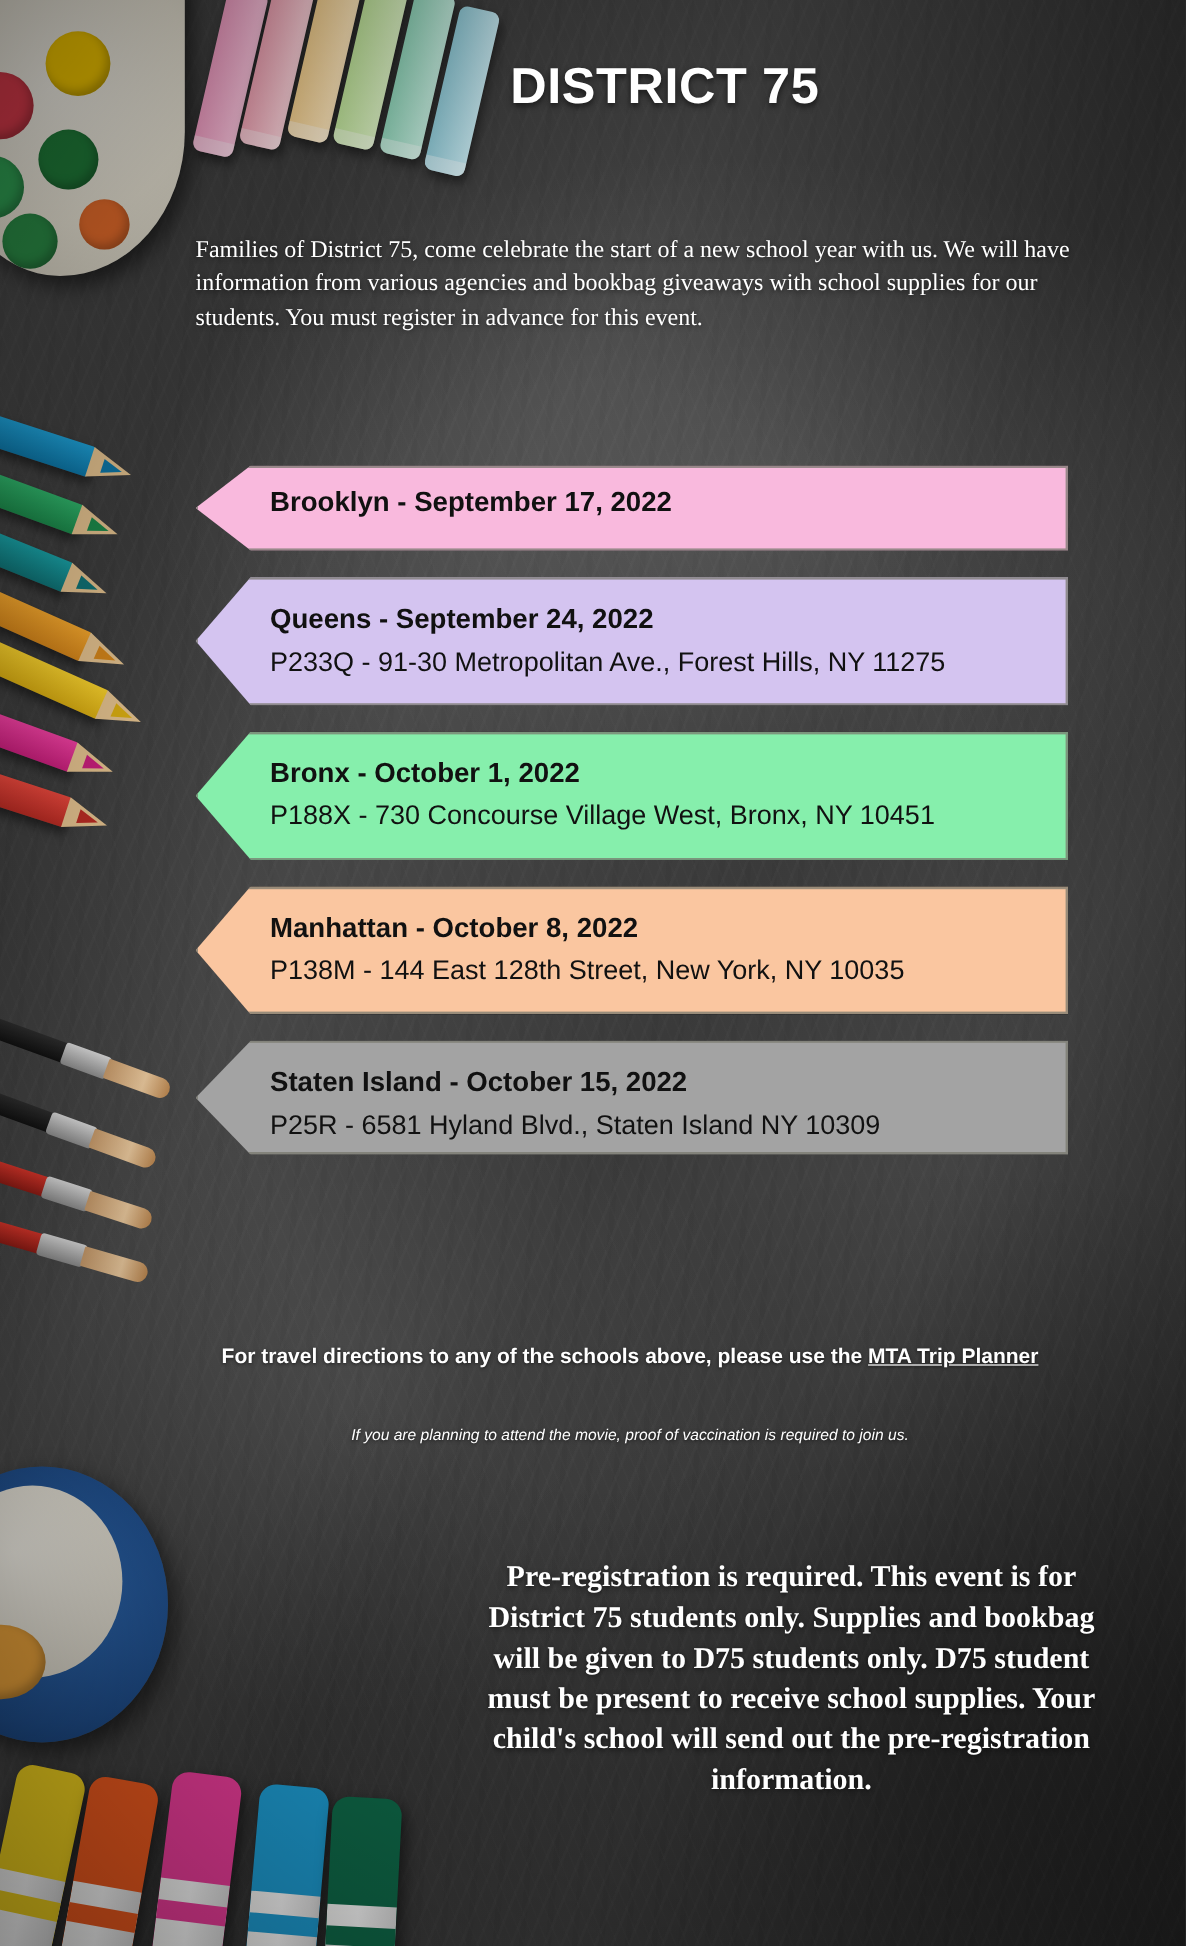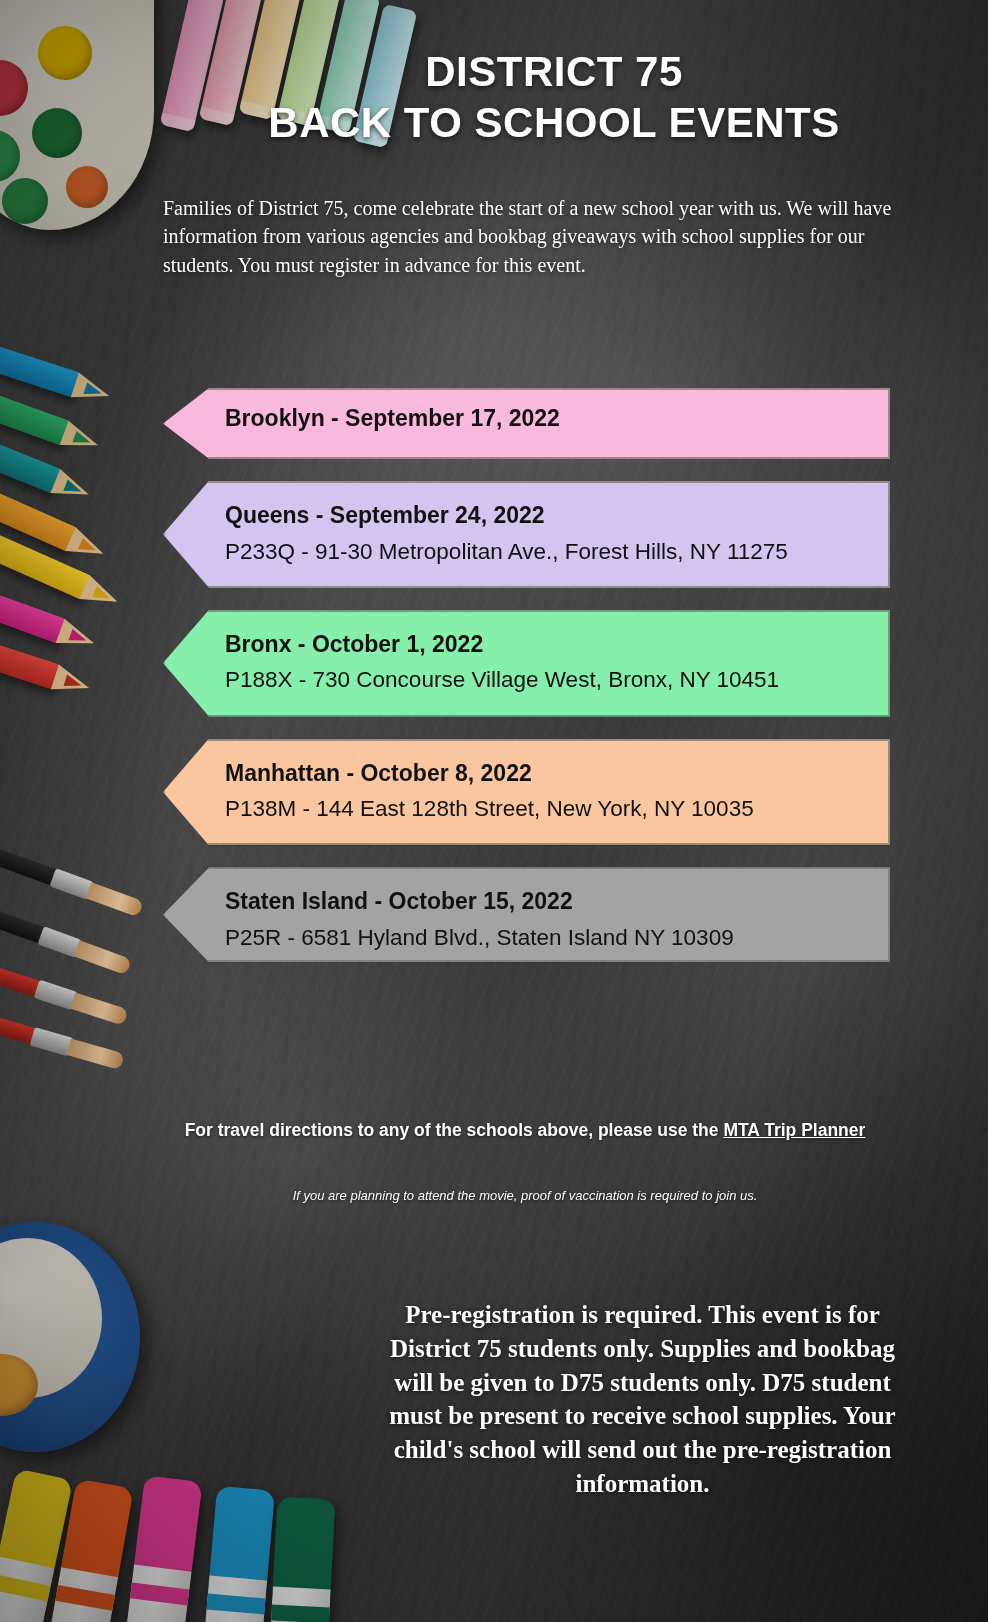--- a/index.html
+++ b/index.html
@@ -223,21 +223,21 @@
     text-align: center;
     color: #ffffff;
     font-size: 13px;
     font-weight: normal;
     font-style: italic;
     text-shadow: 0 1px 3px rgba(0,0,0,0.6);
   }
   .prereg {
     position: absolute;
     top: 1298px;
-    left: 370px;
+    left: 387px;
     width: 545px;
     text-align: center;
     color: #ffffff;
     font-family: "Liberation Serif", serif;
     font-weight: bold;
     font-size: 25px;
     line-height: 1.35;
     text-shadow: 0 1px 4px rgba(0,0,0,0.6);
   }
 </style>
@@ -340,21 +340,20 @@
     <div class="body"></div>
       <div class="band" style="bottom:86px; background:#0f6b4a;"></div>
   </div>
 
   <div class="vignette"></div>
 
   <div class="content">
 
     <div class="title">
       <div>DISTRICT 75</div>
-      <div class="line2">BACK TO SCHOOL EVENTS</div>
     </div>
 
     <div class="intro">Families of District 75, come celebrate the start of a new school year with us. We will have information from various agencies and bookbag giveaways with school supplies for our students. You must register in advance for this event.</div>
 
     <div class="banners">
 
       <div class="banner" style="background:#f9b9dd;">
         <div class="b-title">Brooklyn - September 17, 2022</div>
       </div>
 

